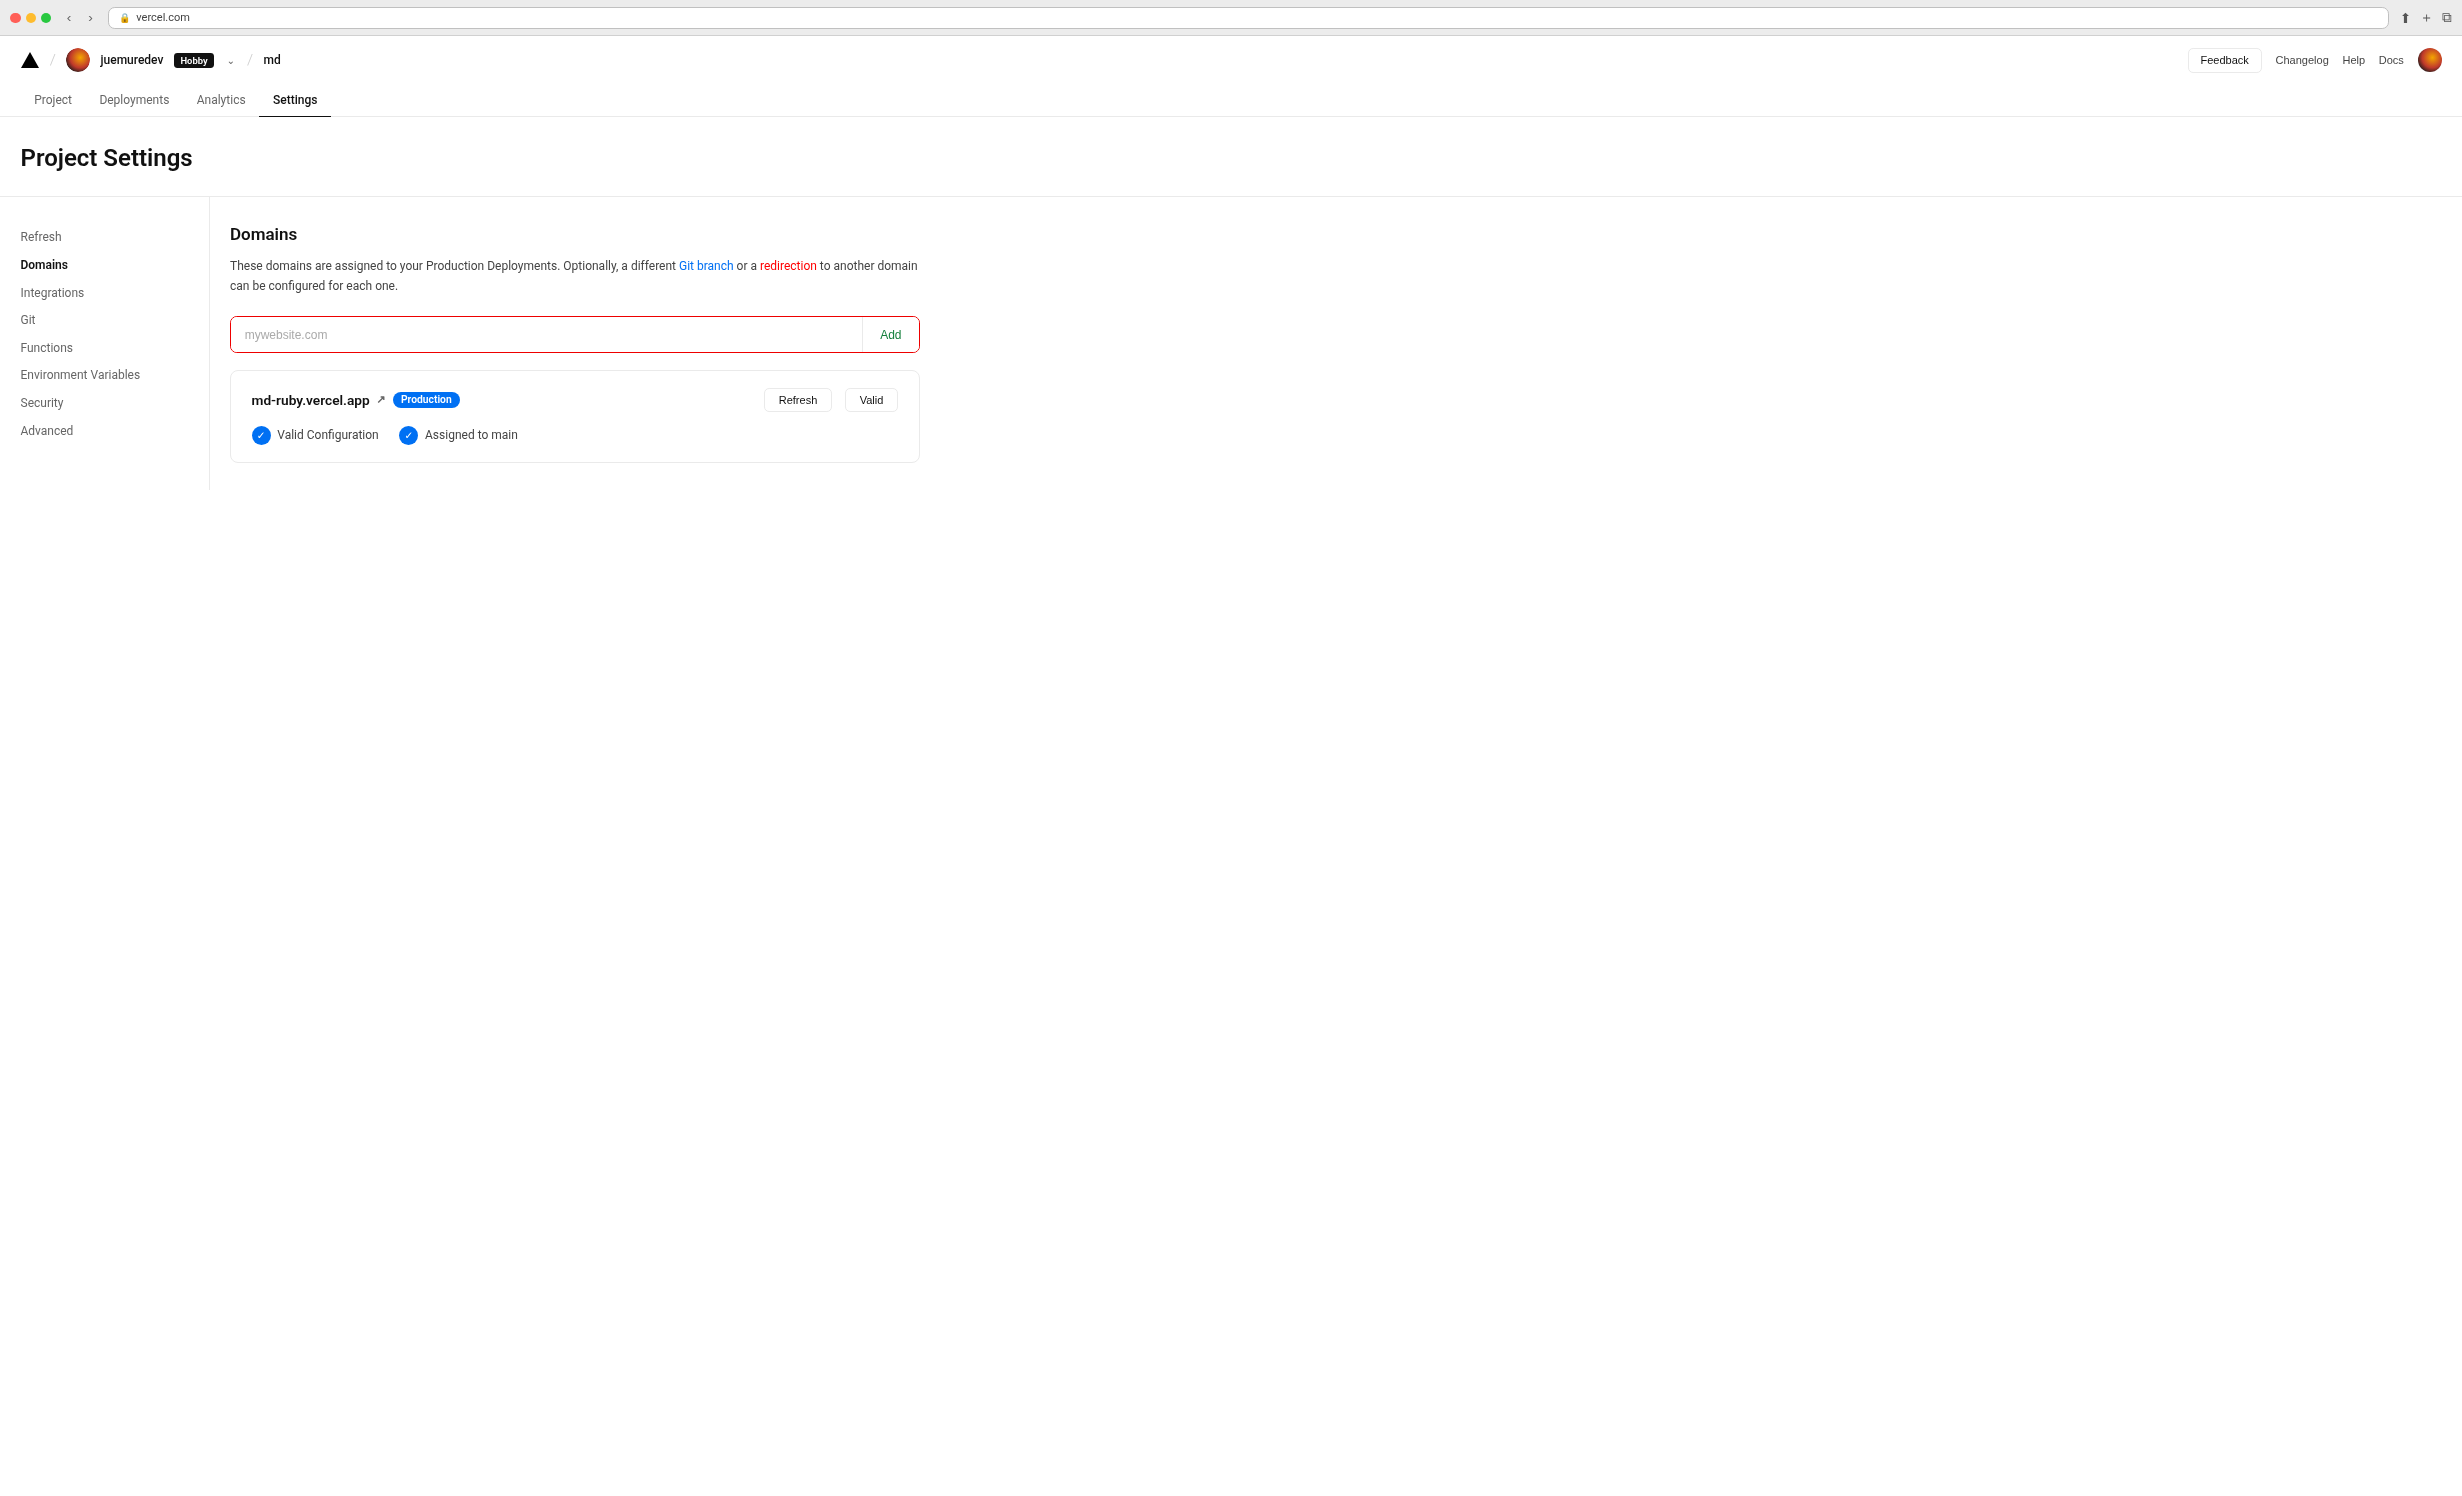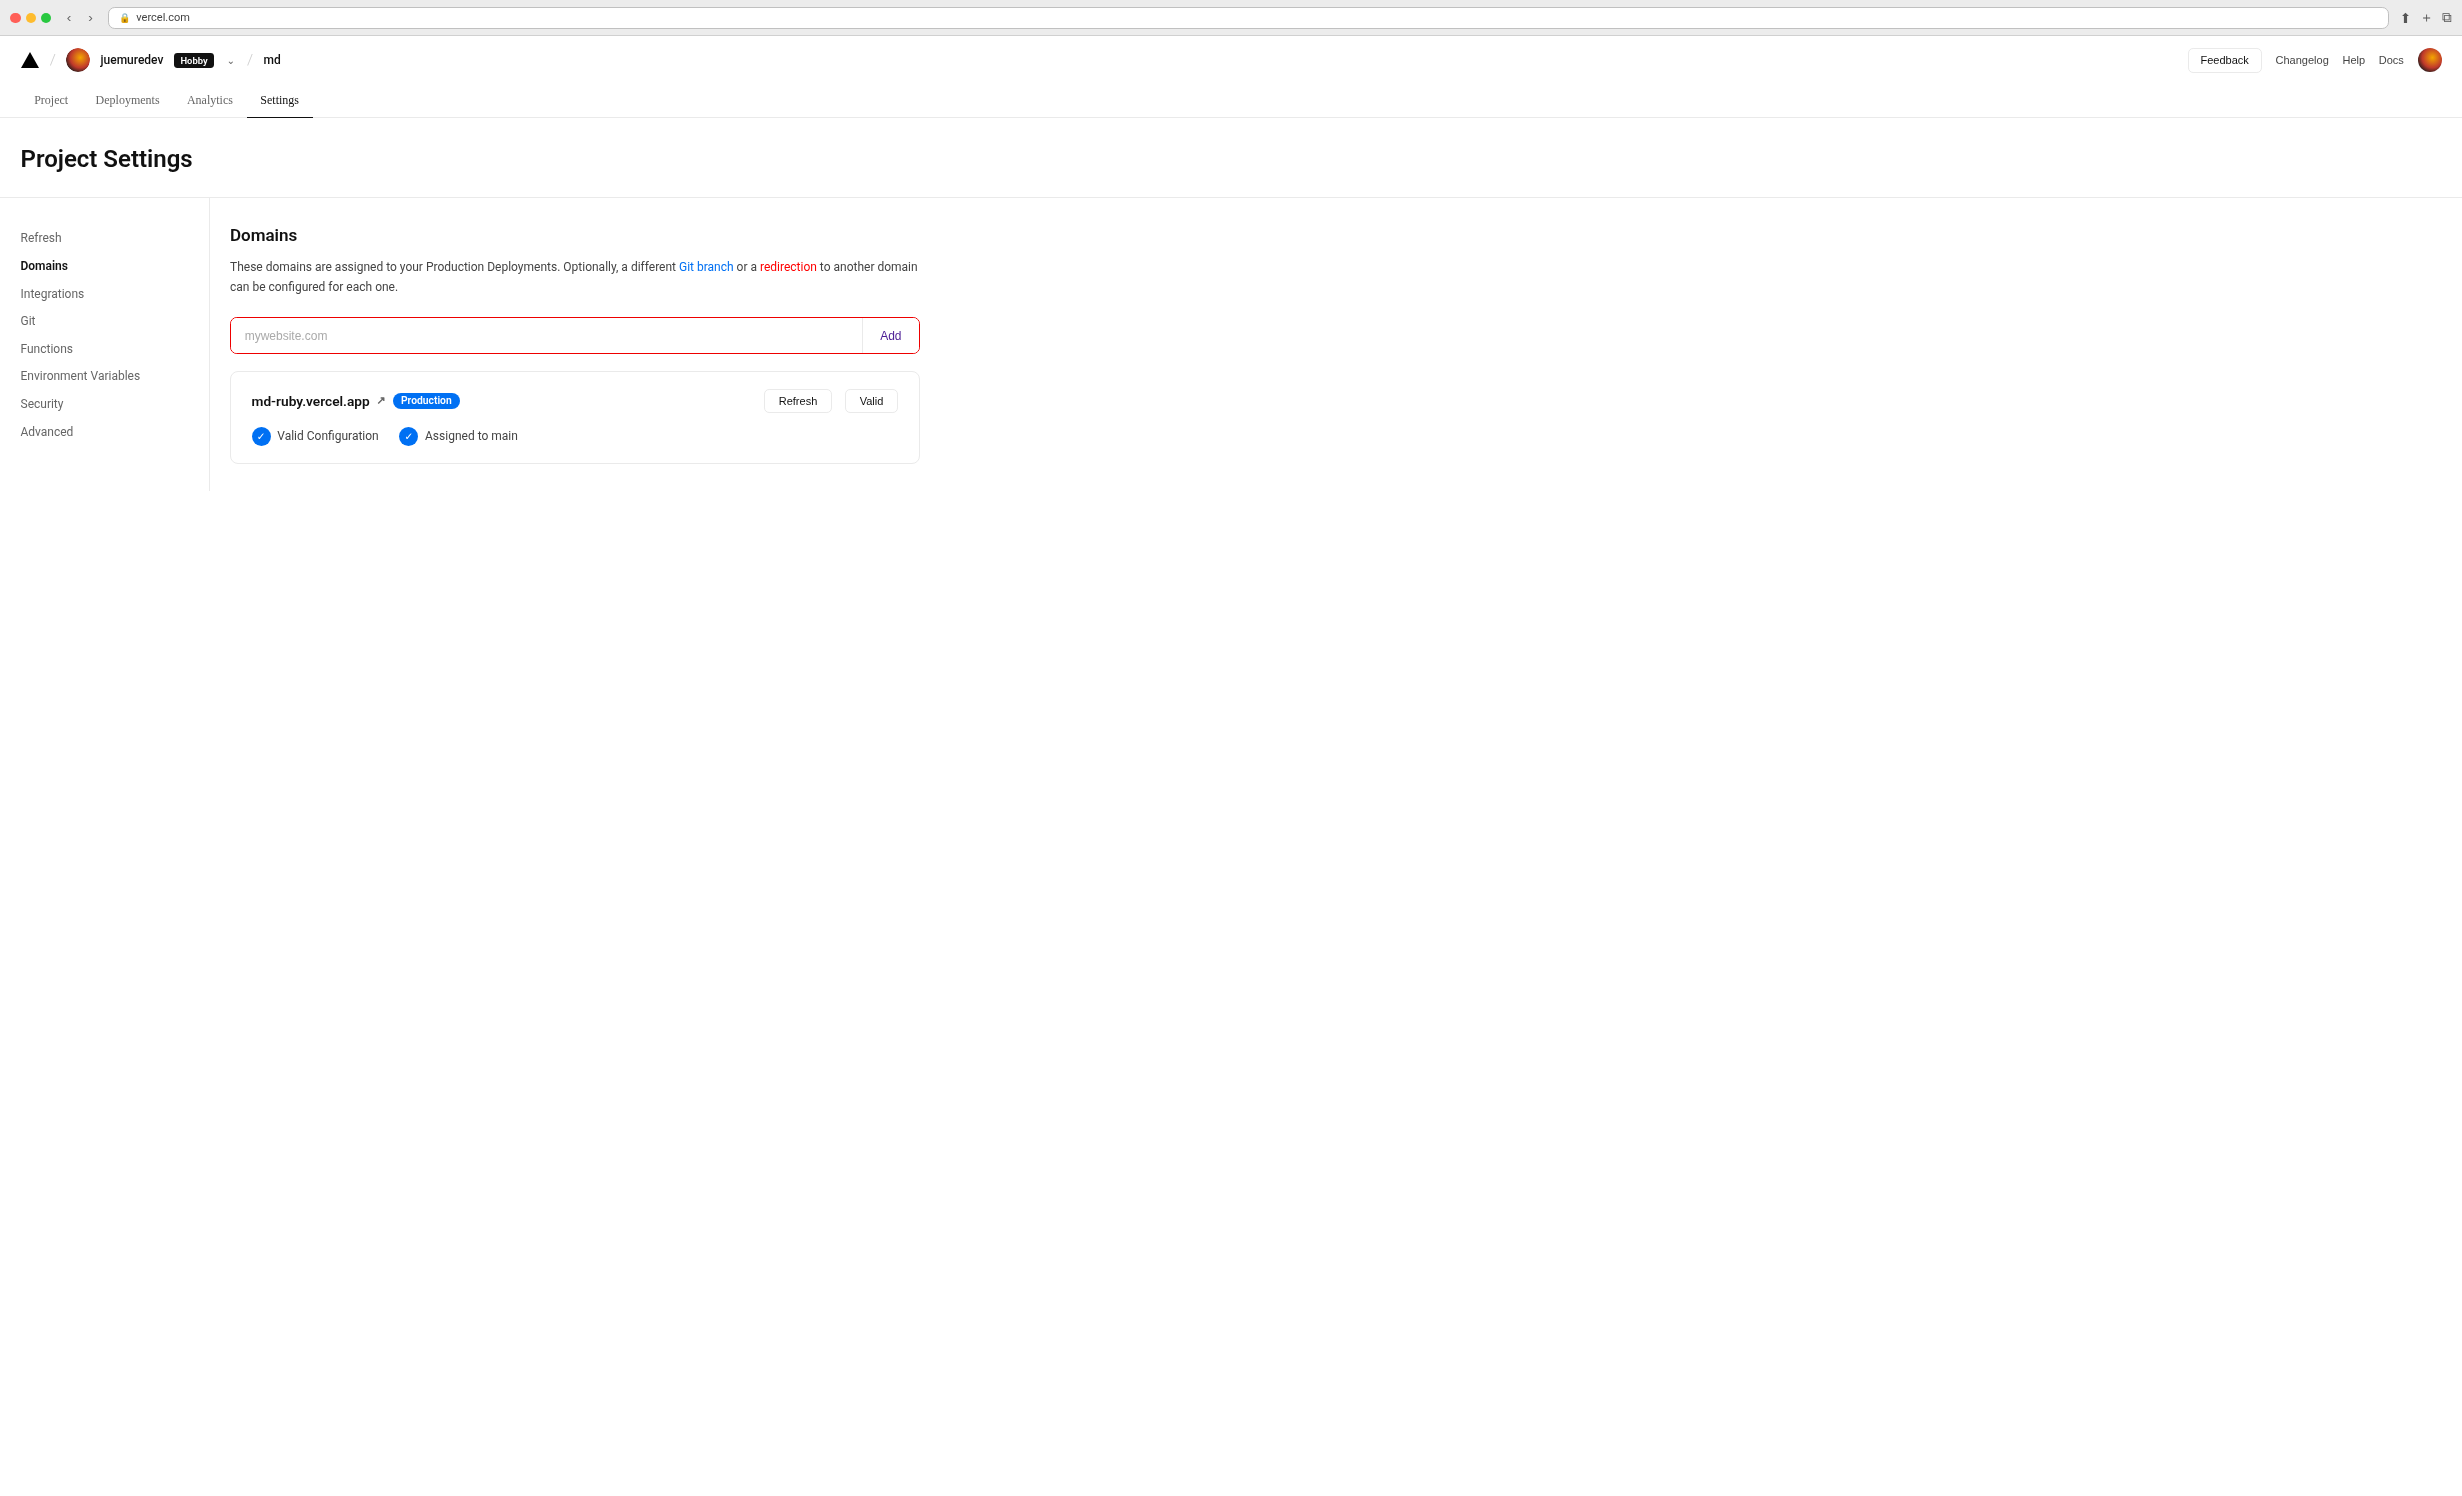--- a/index.html
+++ b/index.html
@@ -176,21 +176,20 @@
       width: 100%;
       height: 100%;
       background: radial-gradient(circle at 60% 40%, #f4a500, #c0392b 50%, #1a1a1a 80%);
       border-radius: 50%;
     }
 
     
     .nav-tabs {
       display: flex;
       gap: 0;
-      font-family: Liberation Serif, serif;
     }
     .nav-tab {
       padding: 8.5px 13.7px;
       font-size: 12px;
       color: #666;
       cursor: pointer;
       border: none;
       background: none;
       border-bottom: 1.7px solid transparent;
       margin-bottom: -0.9px;
@@ -289,21 +288,21 @@
     }
     .domain-input::placeholder { color: #aaa; }
     .add-btn {
       background: #fff;
       border: none;
       border-left: 0.9px solid #eaeaea;
       padding: 10.3px 17px;
       font-size: 12px;
       font-weight: 500;
       cursor: pointer;
-      color: #4c1d95;
+      color: #15803d;
     }
 
     
     .domain-card {
       border: 0.9px solid #eaeaea;
       border-radius: 8px;
       padding: 17px 20.5px;
       background: #fff;
     }
     .domain-card-header {

